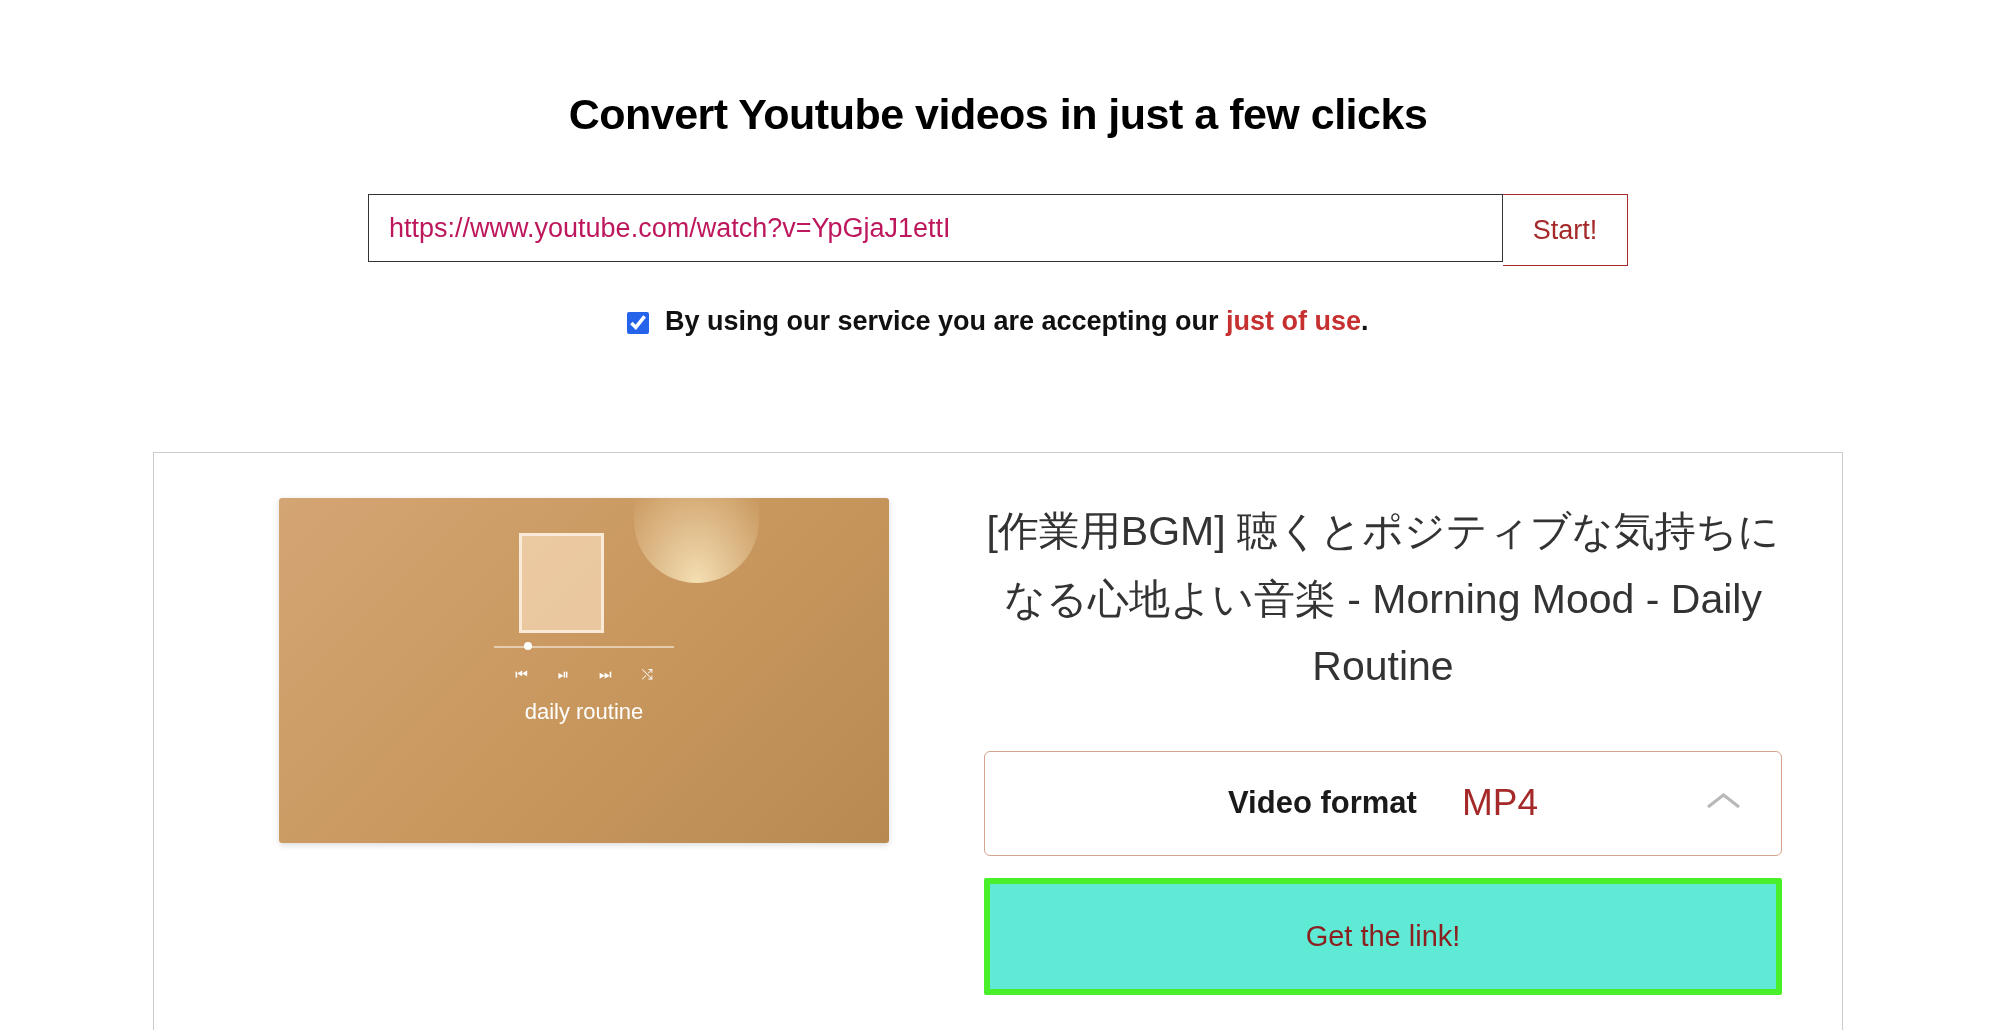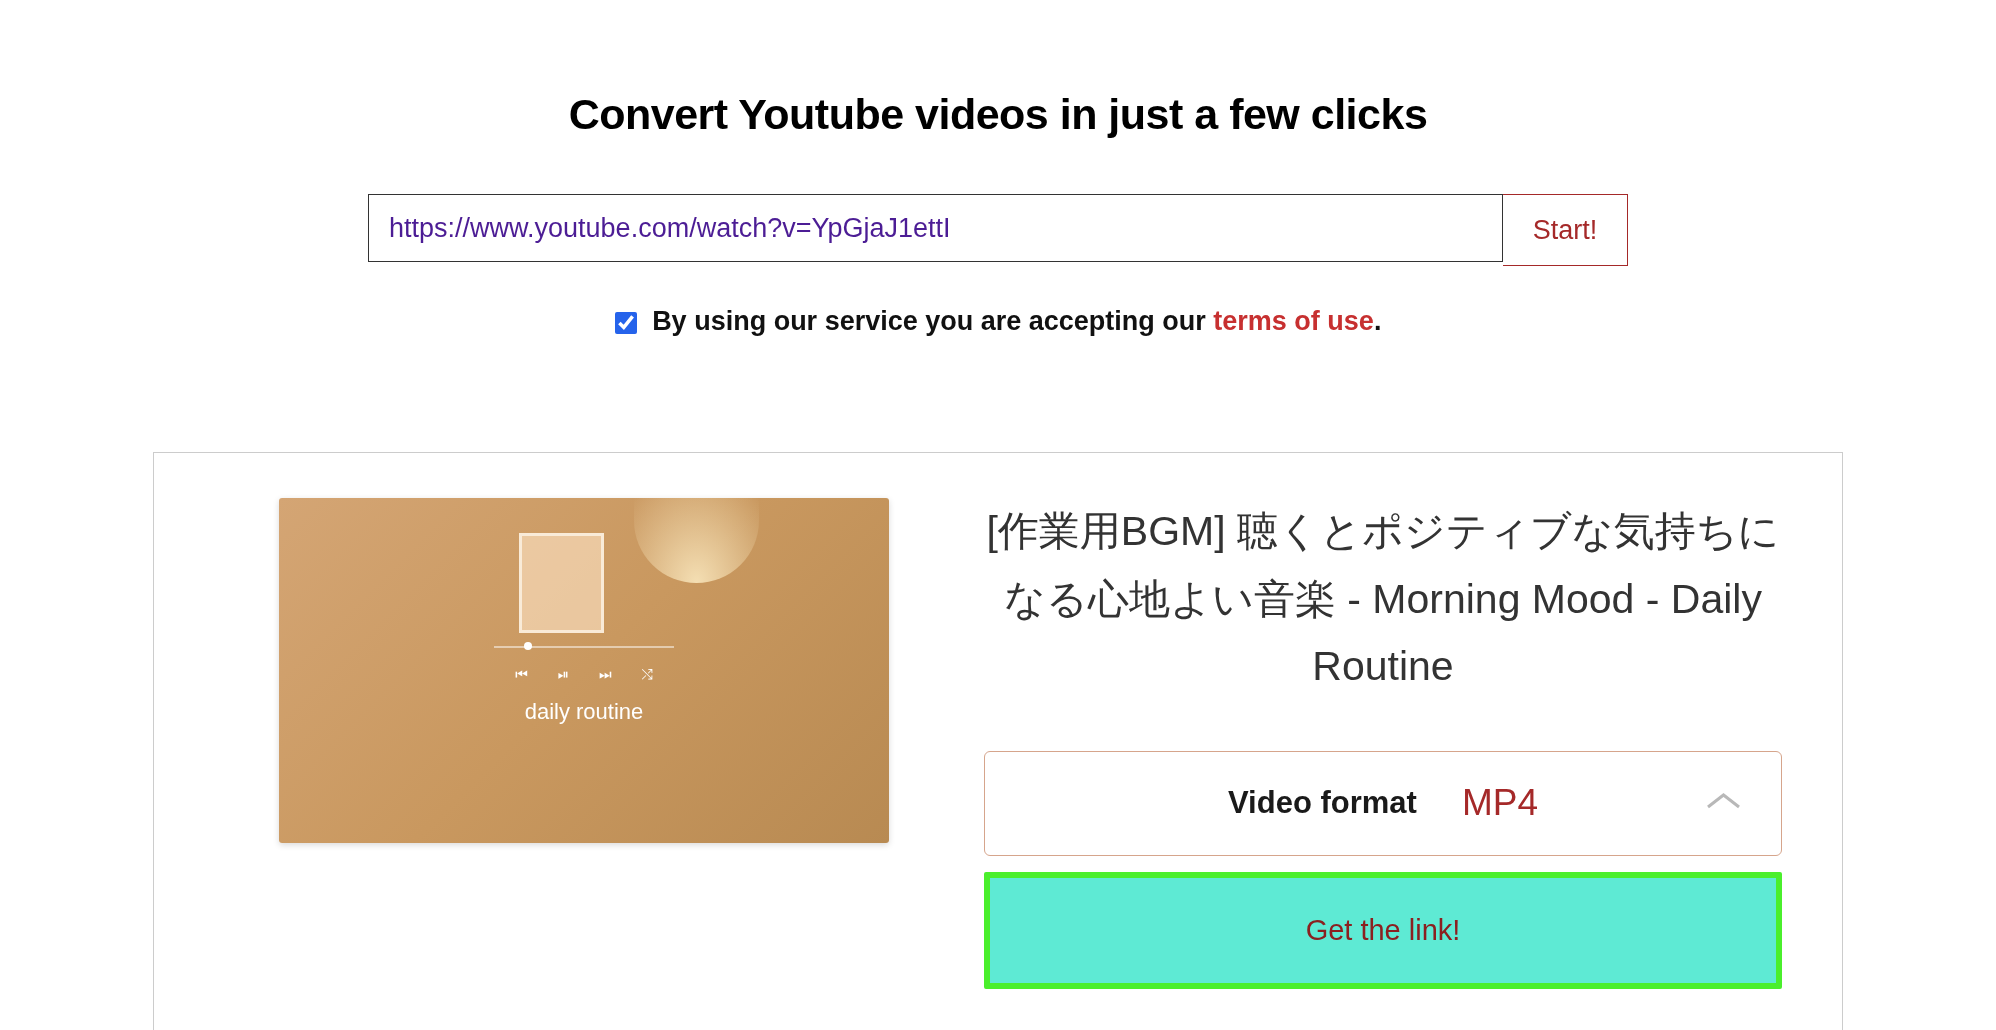--- a/index.html
+++ b/index.html
@@ -31,21 +31,21 @@
       justify-content: center;
       max-width: 1260px;
       margin: 0 auto 40px auto;
     }
     .url-input {
       flex: 1;
       height: 68px;
       border: 1px solid #333;
       font-size: 27px;
       padding: 0 20px;
-      color: #4c1d95;
+      color: #be185d;
       outline: none;
     }
     .start-button {
       width: 125px;
       height: 72px;
       border: 1px solid #a52929;
       border-left: none;
       background: #fff;
       color: #a52929;
       font-size: 27px;
@@ -164,21 +164,21 @@
       margin-bottom: 50px;
     }
     .format-box {
       border: 1px solid #d6a58c;
       border-radius: 6px;
       height: 105px;
       display: flex;
       align-items: center;
       justify-content: center;
       gap: 45px;
-      margin-bottom: 16px;
+      margin-bottom: 22px;
       position: relative;
     }
     .format-label {
       font-size: 31px;
       font-weight: 800;
       color: #1a1a1a;
     }
     .format-value {
       font-size: 37px;
       color: #a52929;
@@ -219,21 +219,21 @@
 <div class="container">
   <h1 class="heading">Convert Youtube videos in just a few clicks</h1>
 
   <div class="input-row">
     <input type="text" class="url-input" value="https://www.youtube.com/watch?v=YpGjaJ1ettI" style="">
     <button class="start-button">Start!</button>
   </div>
 
   <div class="terms-row">
     <input type="checkbox" class="terms-checkbox" checked="" style="">
-    <span>By using our service you are accepting our </span><span class="terms-link">terms of use</span><span>.</span>
+    <span>By using our service you are accepting our </span><span class="terms-link">just of use</span><span>.</span>
   </div>
 
   <div class="result-card">
     <div class="thumbnail">
       <div class="thumb-lamp"></div>
       <div class="thumb-picture"></div>
       <div class="thumb-overlay">
         <div class="thumb-progress"></div>
         <div class="thumb-controls">
           <span>⏮</span>

